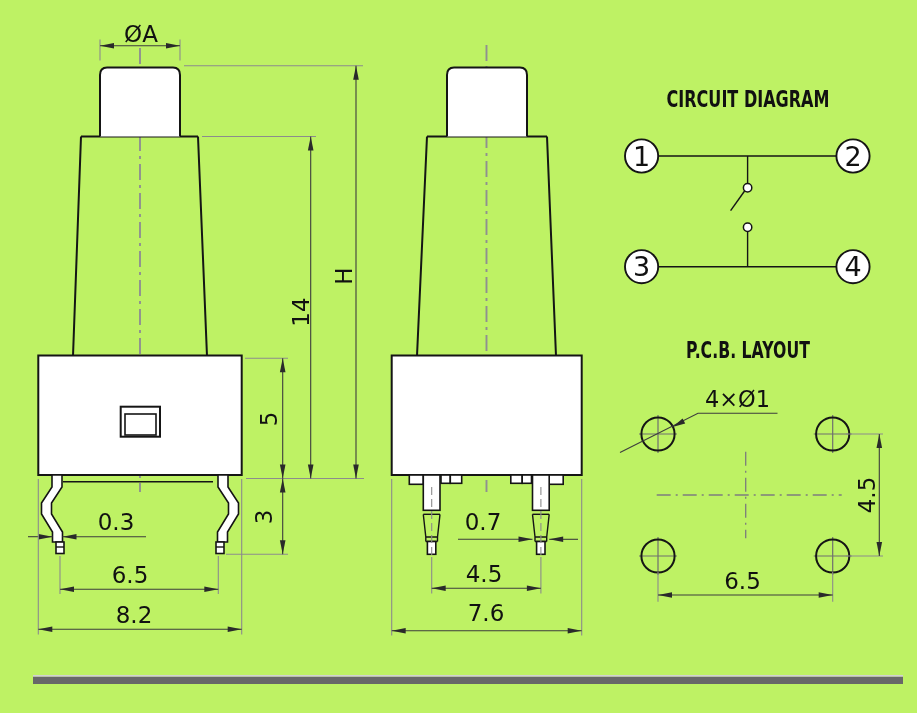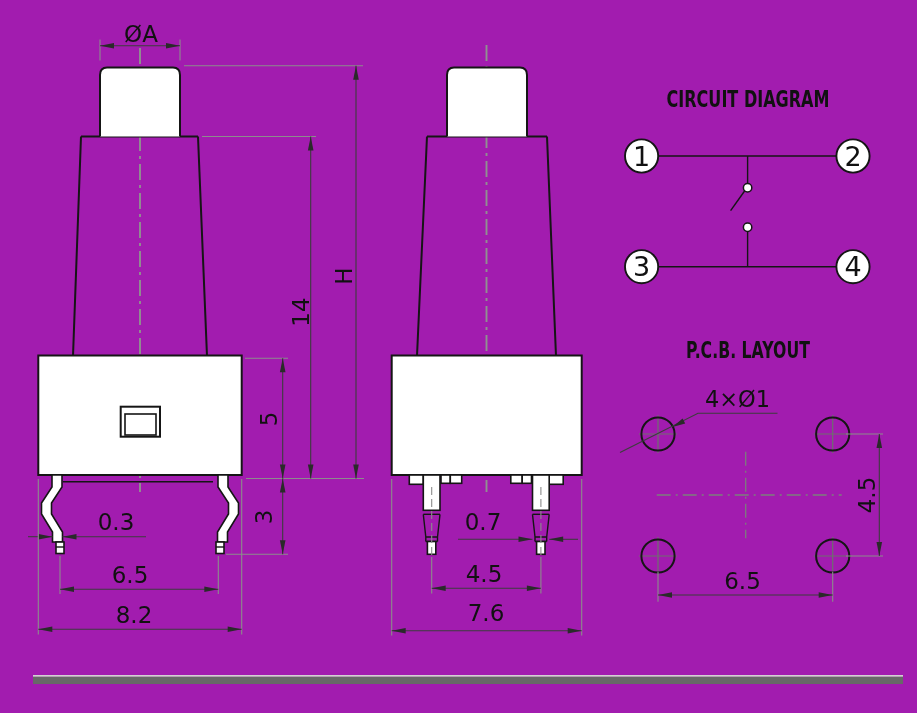--- a/index.html
+++ b/index.html
@@ -1,16 +1,16 @@
 <!DOCTYPE html>
 <html><head>
 <meta charset="utf-8">
 <style>
   html,body{margin:0;padding:0;background:#ffffff;}
-  #stage{position:relative;width:917px;height:713px;background:#a21caf;overflow:hidden;
+  #stage{position:relative;width:917px;height:713px;background:#bef264;overflow:hidden;
          font-family:"DejaVu Sans", sans-serif;}
   svg{position:absolute;left:0;top:0;}
   .ol    {stroke:#151515;stroke-width:2;fill:none;stroke-linejoin:miter;}
   .olw   {stroke:#151515;stroke-width:2;fill:#ffffff;}
   .olw15 {stroke:#151515;stroke-width:1.6;fill:#ffffff;}
   .thin  {stroke:#151515;stroke-width:1.4;fill:none;}
   .dim   {stroke:#3d3d3d;stroke-width:1.1;fill:none;}
   .ext   {stroke:#8c8c8c;stroke-width:1.1;fill:none;}
   .cl    {stroke:#909090;stroke-width:1.9;fill:none;stroke-dasharray:16 5 3 5;}
   .cl2   {stroke:#7d7d7d;stroke-width:1.3;fill:none;stroke-dasharray:14 5 2 5;}

